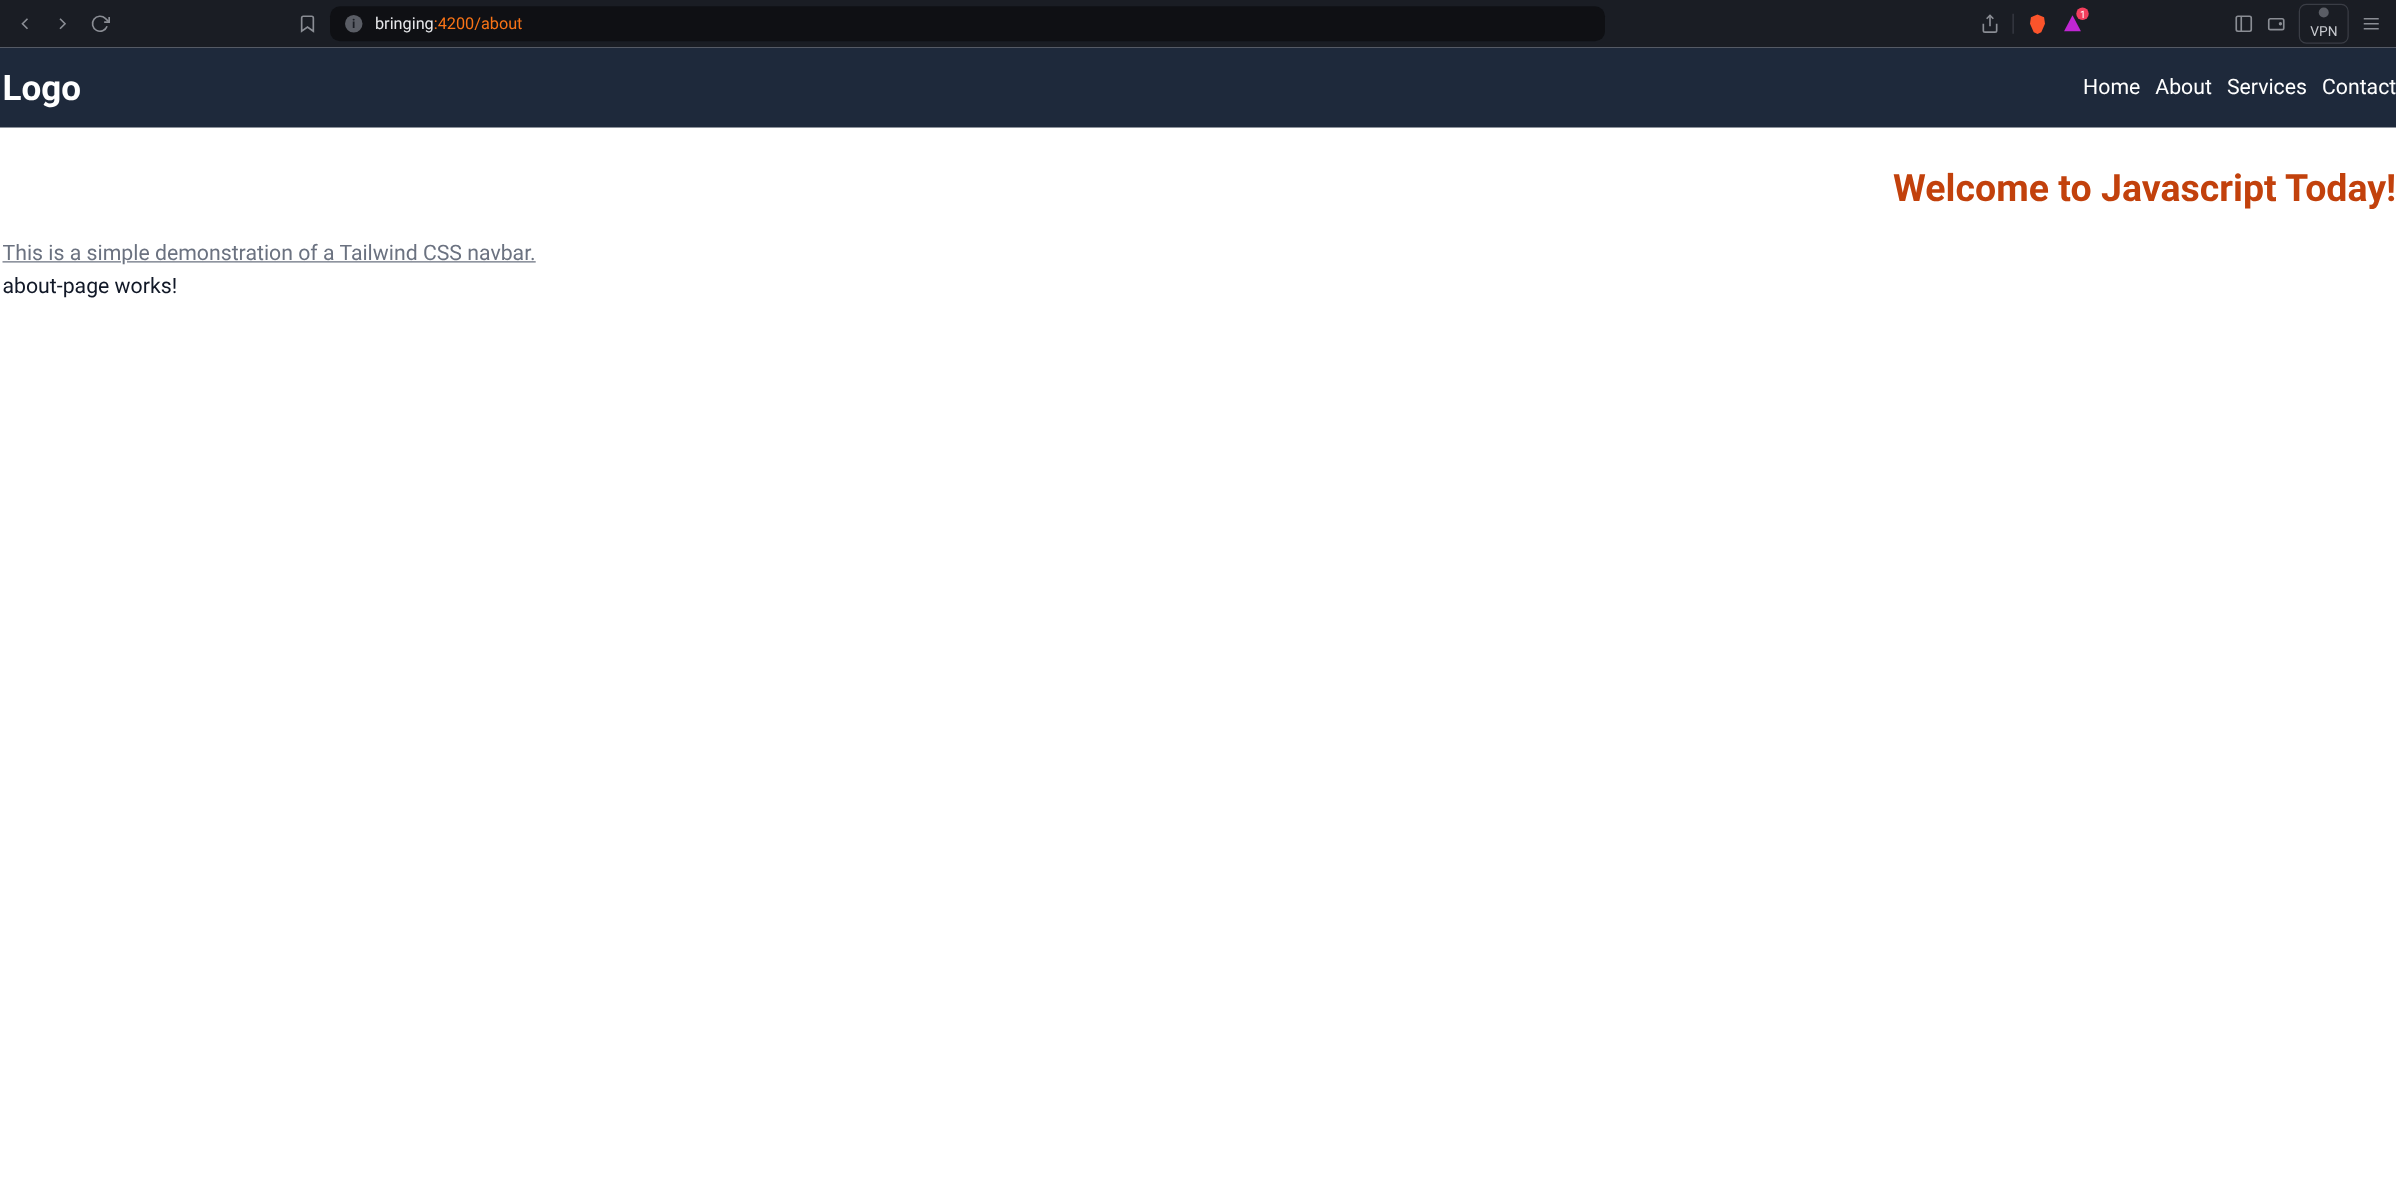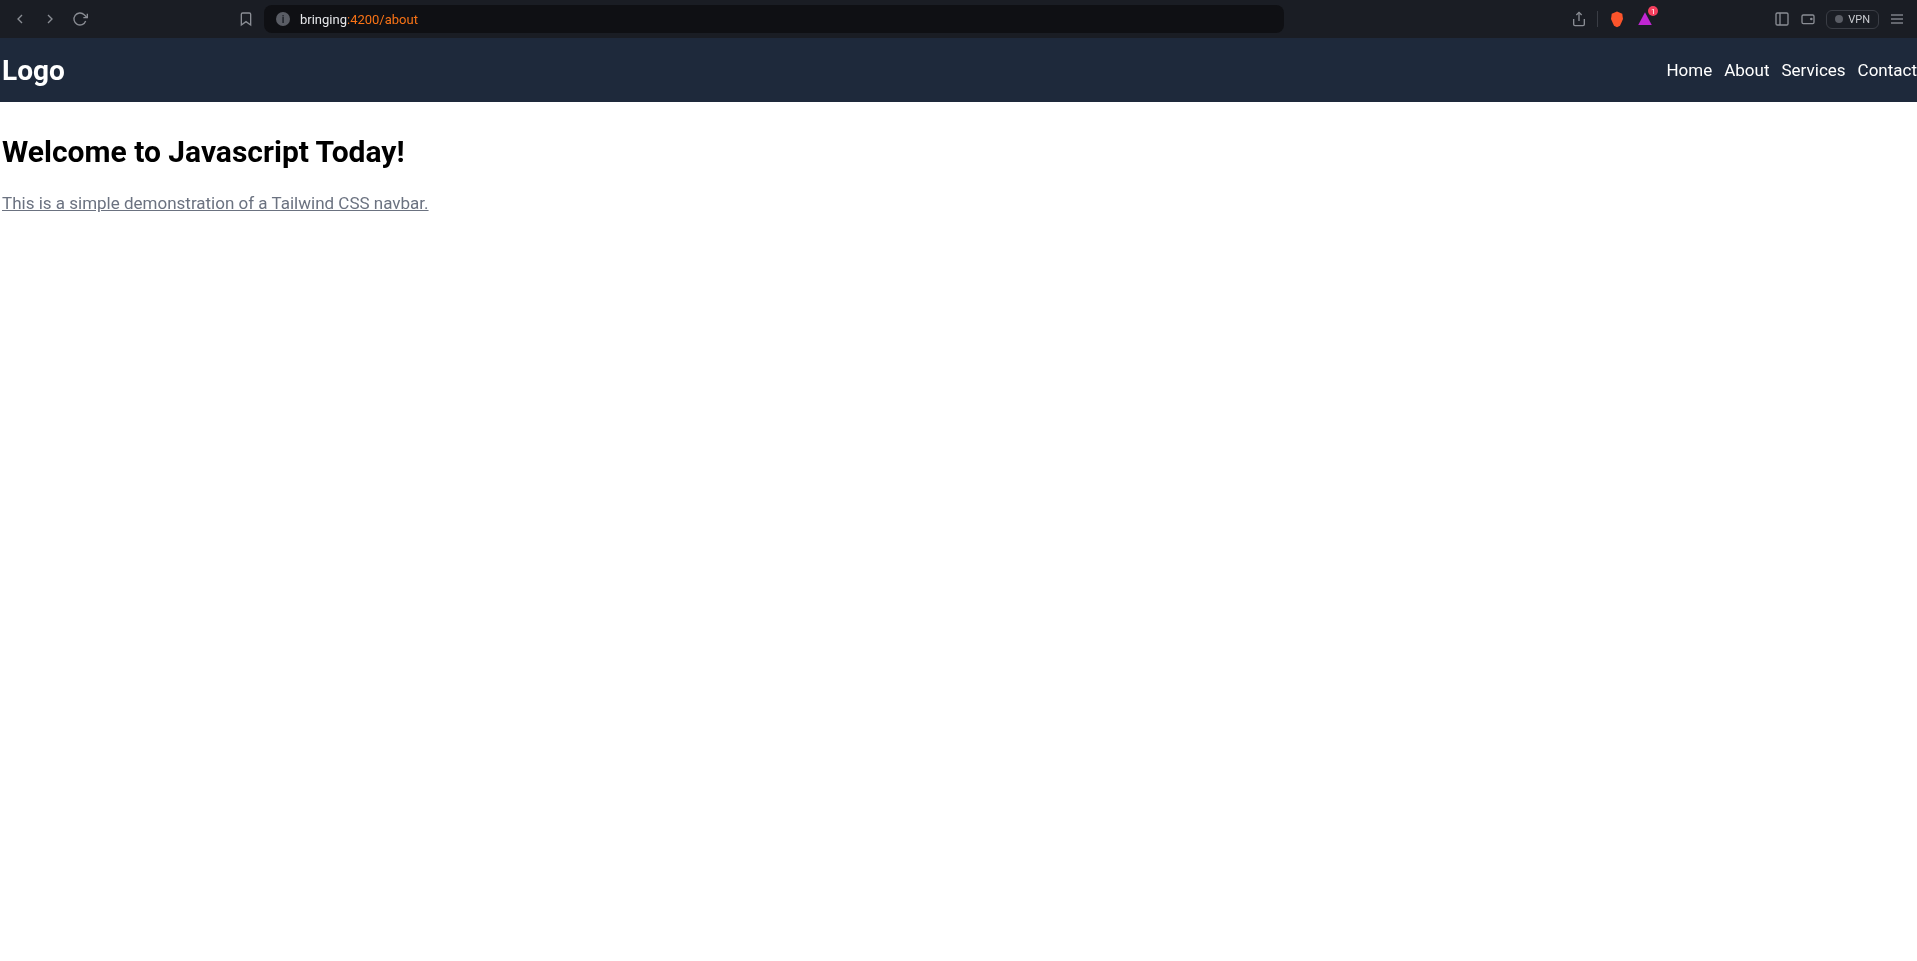--- a/index.html
+++ b/index.html
@@ -125,20 +125,21 @@
     }
     .vpn-badge {
       border: 1px solid #3a3d45;
       border-radius: 6px;
       padding: 2px 8px;
       font-size: 11px;
       color: #c8cacf;
       display: flex;
       align-items: center;
       gap: 5px;
+      flex-direction: column;
     }
     .vpn-dot {
       width: 8px;
       height: 8px;
       border-radius: 50%;
       background: #5a5d65;
     }
     
     .page-navbar {
       background: #1e293b;
@@ -161,23 +162,24 @@
     .nav-links span {
       cursor: pointer;
     }
     
     .content {
       padding: 32px 0 0 0;
     }
     .heading {
       font-size: 30px;
       font-weight: 700;
-      color: #000000;
+      color: #c2410c;
       margin-bottom: 24px;
       padding-left: 2px;
+      text-align: right;
     }
     .subtitle {
       font-size: 17px;
       color: #6b7280;
       margin-bottom: 4px;
       padding-left: 2px;
       text-decoration: underline;
     }
     .body-text {
       font-size: 17px;
@@ -275,13 +277,14 @@
     <span>Home</span>
     <span>About</span>
     <span>Services</span>
     <span>Contact</span>
   </div>
 </div>
 
 <div class="content">
   <h1 class="heading">Welcome to Javascript Today!</h1>
   <p class="subtitle">This is a simple demonstration of a Tailwind CSS navbar.</p>
+  <p class="body-text">about-page works!</p>
 </div>
 
 </body></html>

